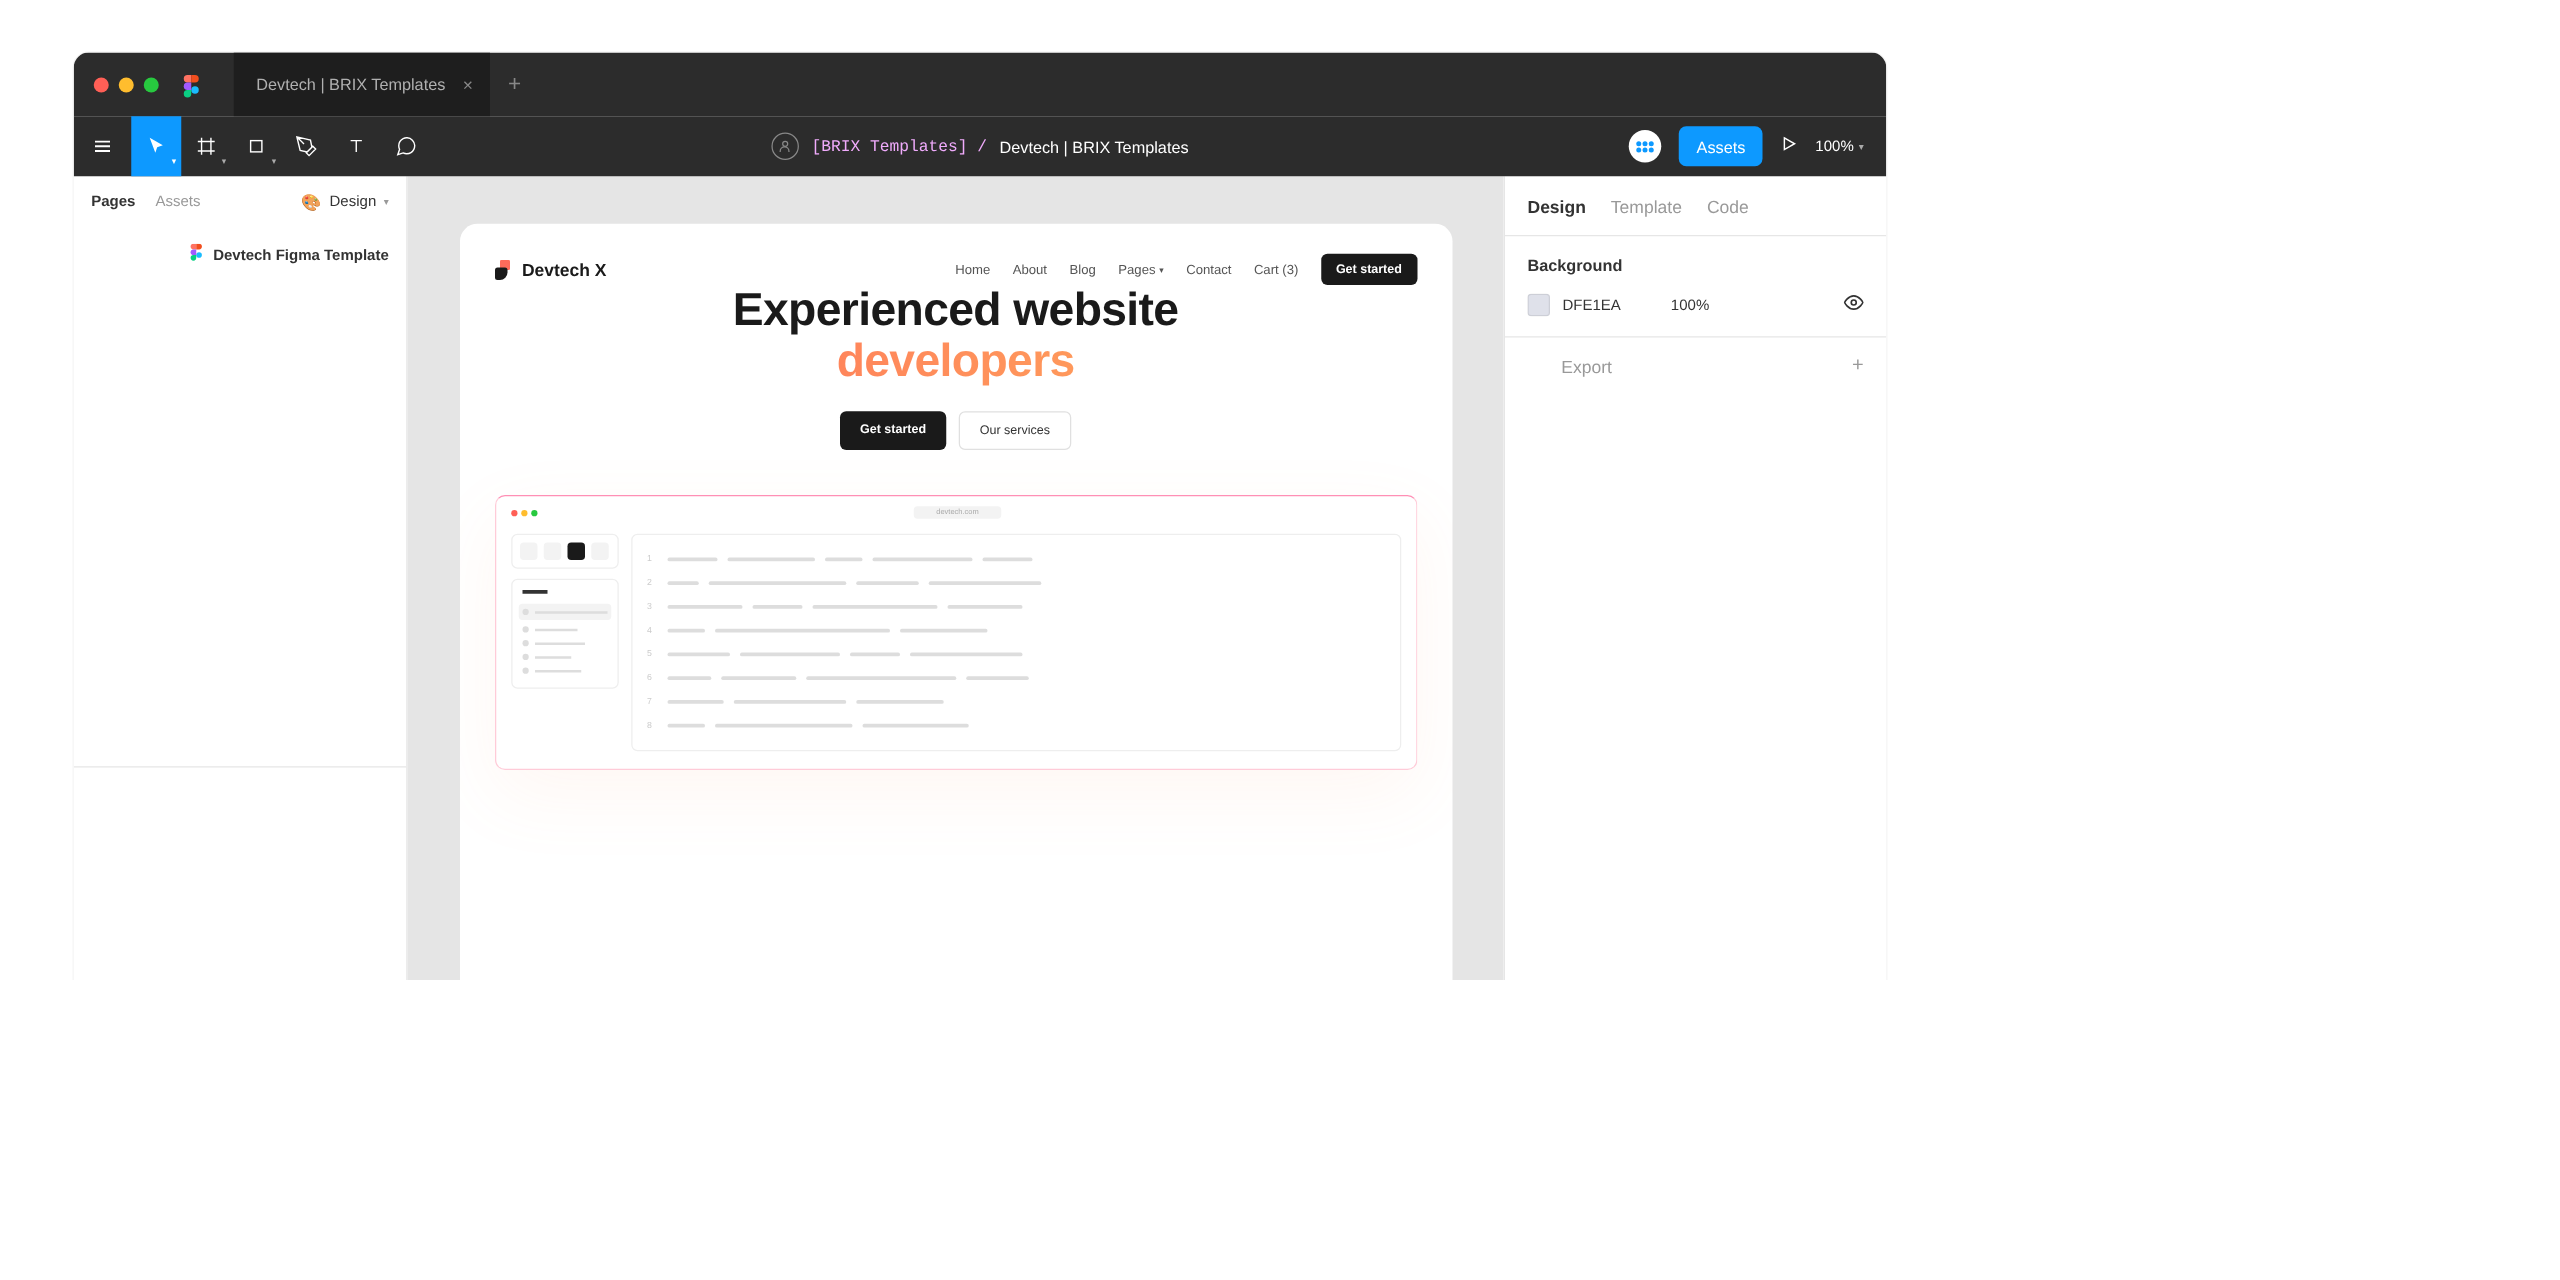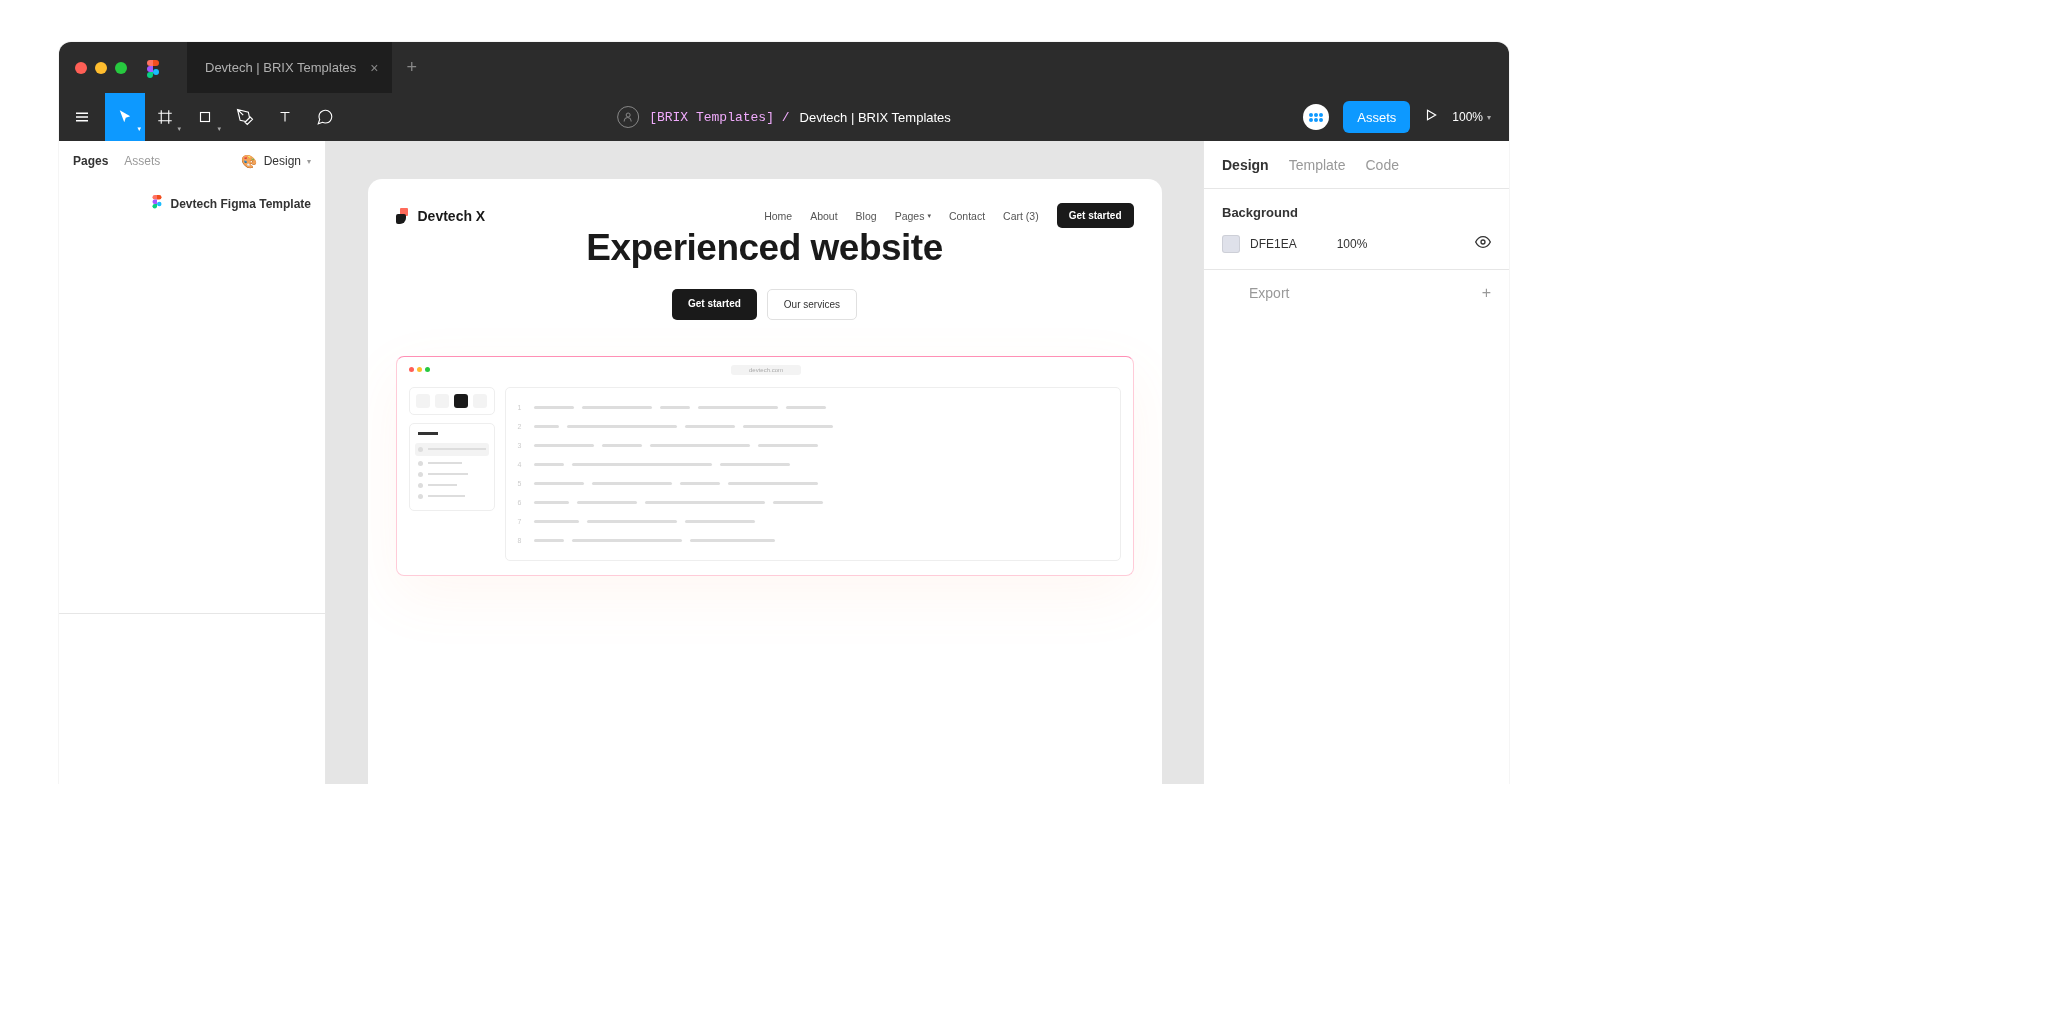--- a/index.html
+++ b/index.html
@@ -263,20 +263,21 @@
                 <span>Pages</span>
                 <span class="ab-menu-chev">▾</span>
               </span>
             <span class="ab-menu-item">Contact</span>
             <span class="ab-menu-item">Cart (3)</span>
             <span class="ab-cta">Get started</span>
           </div>
         </div>
         <div class="ab-hero">
           <div class="ab-h1">Experienced website</div>
+          <div class="ab-h1 ab-h1-grad">developers</div>
           <div class="ab-btns">
             <span class="ab-btn1">Get started</span>
             <span class="ab-btn2">Our services</span>
           </div>
         </div>
         <div class="ab-browser">
           <div class="ab-bw-top">
             <div class="ab-bw-dots">
                 <span></span>
                 <span></span>

